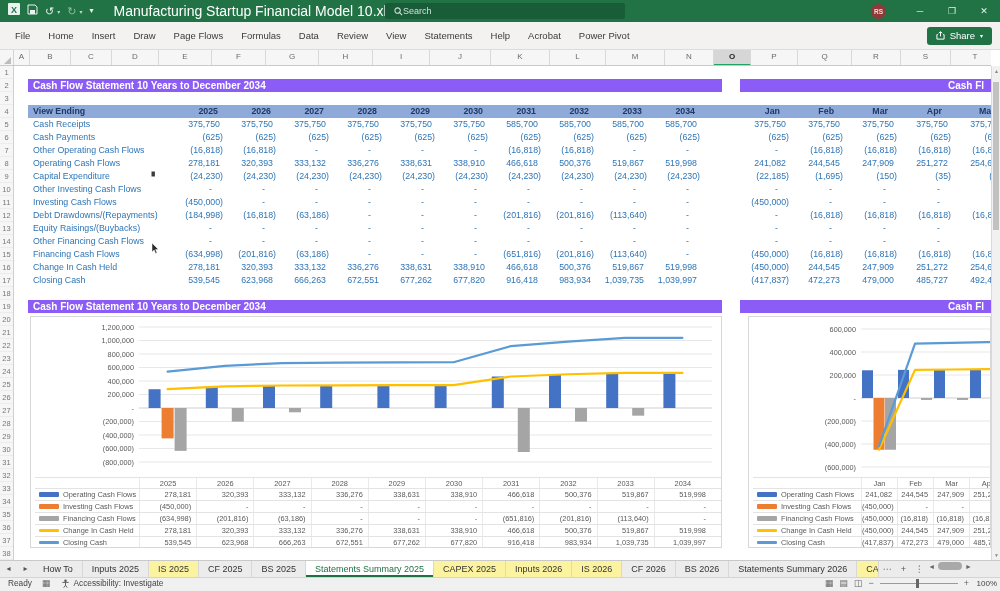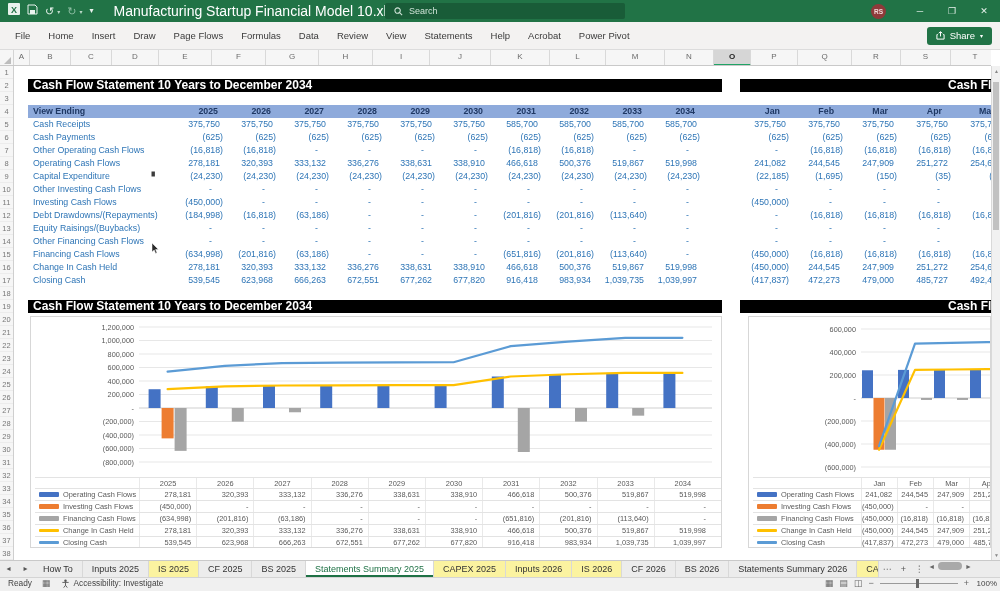--- a/index.html
+++ b/index.html
@@ -6,21 +6,21 @@
   html,body{width:1000px;height:591px;overflow:hidden}
   body{position:relative;font-family:"Liberation Sans",sans-serif;background:#fff;-webkit-font-smoothing:antialiased}
 
   
   .titlebar{position:absolute;top:0;left:0;width:1000px;height:22px;background:#217346;color:#fff;display:flex;align-items:center}
   .qat{display:flex;align-items:center;gap:7px;padding-left:8px;height:22px}
   .qicon{font-size:11px;line-height:22px;color:#eaf3ee}
   .qicon.dim{color:#8fbfa4}
   .qcaret{font-size:6px;color:#bcd9c8;margin-left:-4px}
   .tb-title{font-size:14px;margin-left:20px;color:#fff;white-space:nowrap}
-  .searchbox{position:absolute;left:385px;top:3px;width:240px;height:16px;background:#195c38;border-radius:2px;display:flex;align-items:center;gap:6px;padding-left:9px;color:#cfe3d7;font-size:9px}
+  .searchbox{position:absolute;left:385px;top:3px;width:240px;height:16px;background:#195c38;border-radius:2px;display:flex;align-items:center;padding-left:9px;color:#cfe3d7;font-size:9px}
   .tb-right{position:absolute;right:0;top:0;height:22px;display:flex;align-items:center}
   .avatar{width:15px;height:15px;border-radius:50%;background:#8e3a3a;color:#f3dada;font-size:6.5px;font-weight:bold;display:flex;align-items:center;justify-content:center;margin-right:18px}
   .winbtn{width:32px;height:22px;display:flex;align-items:center;justify-content:center;font-size:9px;color:#e8f2ec}
 
   
   .ribbonrow{position:absolute;top:22px;left:0;width:1000px;height:28px;background:#f3f2f1;border-bottom:1px solid #dcdcdc;display:flex;align-items:center;padding-left:6px;font-size:9.5px;color:#3b3b3b}
   .rtab{padding:4px 9px;white-space:nowrap}
   .sharebtn{position:absolute;right:8px;top:27px;background:#217346;color:#fff;border-radius:3px;font-size:9.5px;padding:3px 9px 4px;display:flex;align-items:center;gap:5px}
 
   
@@ -28,21 +28,21 @@
   .corner{width:14px;height:16px;border-right:1px solid #d4d4d4;position:relative;flex:none}
   .corner:after{content:"";position:absolute;right:2px;bottom:2px;border-left:7px solid transparent;border-bottom:7px solid #bdbdbd}
   .colhead{flex:none;border-right:1px solid #d9d9d9;font-size:8px;color:#6b6b6b;text-align:center;line-height:14px;height:16px}
   .colhead.sel{background:#d6d6d6;border-bottom:2px solid #21a366;color:#222;font-weight:bold}
 
   
   .sheet{position:absolute;top:66px;left:0;width:991px;height:494px;background:#fff;overflow:hidden}
   .gutter{position:absolute;left:0;top:0;width:14px;height:494px;background:#f6f6f6;border-right:1px solid #cfcfcf}
   .rownum{height:13px;line-height:13px;font-size:7.5px;color:#777;text-align:center;border-bottom:1px solid #ececec}
 
-  .sec-title{position:absolute;height:13px;line-height:13px;background:#000000;color:#fff;font-weight:bold;font-size:12px;padding-left:5px;white-space:nowrap;overflow:hidden}
+  .sec-title{position:absolute;height:13px;line-height:13px;background:#8b5cf6;color:#fff;font-weight:bold;font-size:10px;padding-left:5px;white-space:nowrap;overflow:hidden}
   .sec-title .clipped{position:absolute;left:208px;top:0}
 
   .hrow,.trow{position:absolute;left:28px;display:flex;height:13px;line-height:13px;white-space:nowrap}
   .hrow{background:#8eaadb;color:#1f3864;font-weight:bold;font-size:8.8px;width:979px}
   .trow{color:#2e75b6;font-size:8.8px}
   .lab{width:144px;padding-left:5px;overflow:hidden;flex:none}
   .yc{width:53px;text-align:right;flex:none}
   .sp{width:35px;flex:none}
   .mc{width:54px;text-align:right;flex:none}
   .plain{padding-right:5px}.paren{padding-right:2px}.dash{padding-right:13px}

